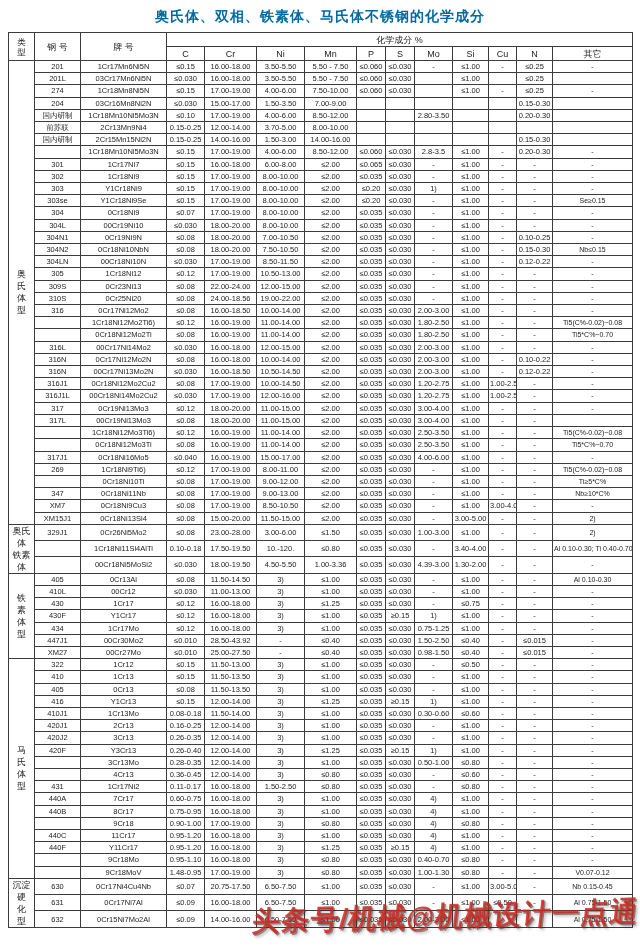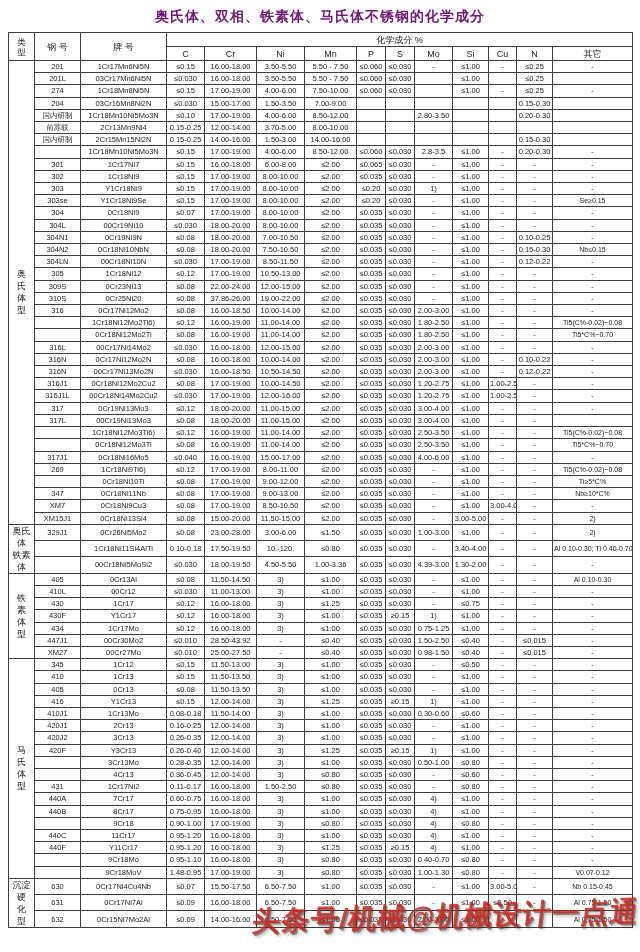--- a/index.html
+++ b/index.html
@@ -1,18 +1,18 @@
 <!DOCTYPE html>
 <html><head>
 <meta charset="utf-8">
 <style>
   html,body{margin:0;padding:0;background:#fff;width:640px;height:952px;overflow:hidden;
     font-family:"Liberation Sans","DejaVu Sans",sans-serif;position:relative;}
   .page{position:relative;width:640px;height:952px;background:#fff;}
-  .title{color:#701a75;font-weight:bold;font-size:14px;text-align:center;padding-top:8px;
+  .title{color:#0369a1;font-weight:bold;font-size:14px;text-align:center;padding-top:8px;
     letter-spacing:1px;margin:0 0 6px 0;}
   table{border-collapse:collapse;table-layout:fixed;width:624px;margin:0 8px;}
   th,td{border:1px solid #3c3c3c;padding:0 1px;text-align:center;vertical-align:middle;
     font-weight:normal;color:#1d1d1d;white-space:nowrap;overflow:hidden;}
   thead th{font-size:9px;line-height:12px;height:13px;}
   .th-type{white-space:pre-line;font-size:8.5px;line-height:10px;}
   tbody td{font-size:7.5px;line-height:11.2px;height:11.2px;}
   td.c-grade{font-size:7.5px;}
   td.c-other{font-size:7px;}
   td.type-cell{white-space:pre-line;font-size:9px;line-height:12px;vertical-align:middle;}
@@ -353,21 +353,21 @@
           <td>-</td>
           <td>≤1.00</td>
           <td>-</td>
           <td>-</td>
           <td class="c-other">-</td>
         </tr>
         <tr>
           <td>310S</td>
           <td class="c-grade">0Cr25Ni20</td>
           <td>≤0.08</td>
-          <td>37.86-26.00</td>
+          <td>24.00-18.56</td>
           <td>19.00-22.00</td>
           <td>≤2.00</td>
           <td>≤0.035</td>
           <td>≤0.030</td>
           <td>-</td>
           <td>≤1.00</td>
           <td>-</td>
           <td>-</td>
           <td class="c-other">-</td>
         </tr>
@@ -795,21 +795,21 @@
           <td>≤0.40</td>
           <td>-</td>
           <td>≤0.015</td>
           <td class="c-other">-</td>
         </tr>
         <tr>
           <td rowspan="18" class="type-cell">马
 氏
 体
 型</td>
-          <td>345</td>
+          <td>322</td>
           <td class="c-grade">1Cr12</td>
           <td>≤0.15</td>
           <td>11.50-13.00</td>
           <td>3)</td>
           <td>≤1.00</td>
           <td>≤0.035</td>
           <td>≤0.030</td>
           <td>-</td>
           <td>≤0.50</td>
           <td>-</td>
@@ -1071,21 +1071,21 @@
           <td>-</td>
           <td class="c-other">V0.07-0.12</td>
         </tr>
         <tr>
           <td rowspan="3" class="type-cell">沉淀硬
 化
 型</td>
           <td>630</td>
           <td class="c-grade">0Cr17Ni4Cu4Nb</td>
           <td>≤0.07</td>
-          <td>15.50-17.50</td>
+          <td>20.75-17.50</td>
           <td>6.50-7.50</td>
           <td>≤1.00</td>
           <td>≤0.035</td>
           <td>≤0.030</td>
           <td>-</td>
           <td>≤1.00</td>
           <td>3.00-5.00</td>
           <td>-</td>
           <td class="c-other">Nb 0.15-0.45</td>
         </tr>

